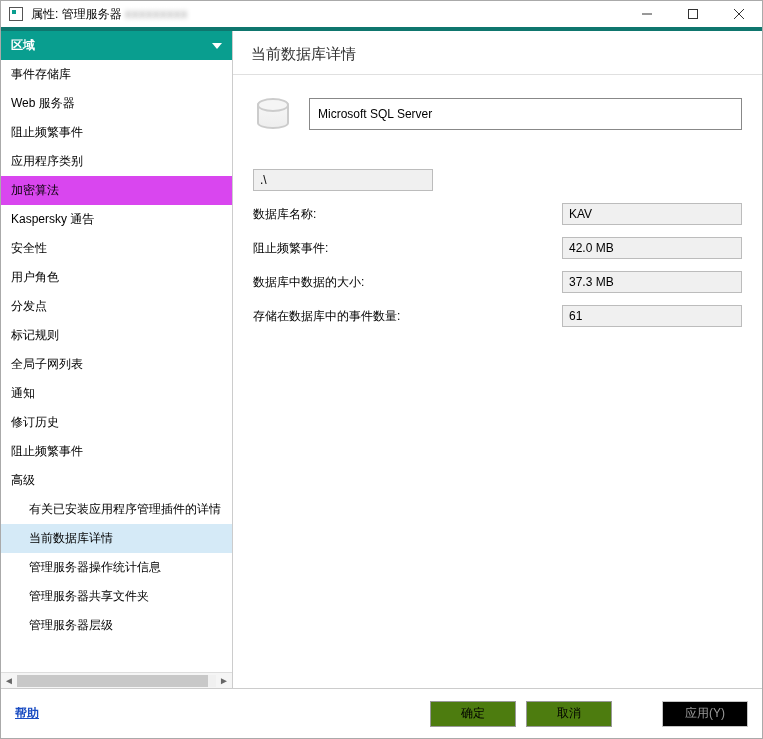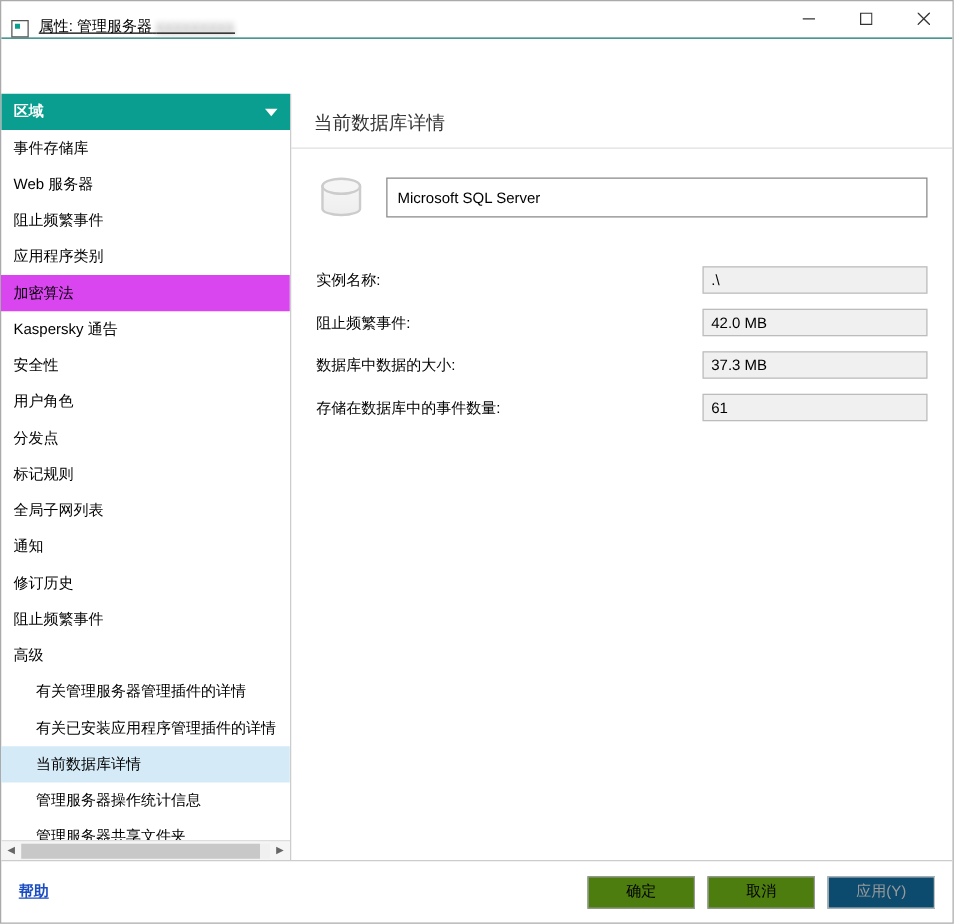--- a/index.html
+++ b/index.html
@@ -1,27 +1,27 @@
 <!DOCTYPE html>
 <html><head>
   <meta charset="utf-8">
   <style>
     * { box-sizing: border-box; margin: 0; padding: 0; font-family: "Microsoft YaHei", "Segoe UI", sans-serif; font-size: 12px; }
     body { width: 763px; height: 739px; background: #fff; border: 1px solid #aaa; display: flex; flex-direction: column; }
     
-    .titlebar { height: 30px; display: flex; align-items: flex-end; padding-left: 8px; border-bottom: 1px solid #0f766e; text-decoration: underline; }
+    .titlebar { height: 30px; display: flex; align-items: center; padding-left: 8px; border-bottom: 4px solid #0f766e; }
     .titlebar .appicon { width: 14px; height: 14px; border: 1px solid #555; margin-right: 8px; position: relative; }
     .titlebar .appicon::after { content:""; position:absolute; left:2px; top:2px; width:4px; height:4px; background:#099e8f; }
     .titlebar .title { filter: none; }
     .titlebar .title .blur { color: transparent; text-shadow: 0 0 5px #888; letter-spacing: 1px; }
     .titlebar .spacer { flex:1; }
     .winbtn { width: 46px; height: 30px; display:flex; align-items:center; justify-content:center; color:#333; }
     .winbtn svg { width:10px; height:10px; }
     
-    .main { flex:1; display:flex; min-height:0;margin-top:44px; }
+    .main { flex:1; display:flex; min-height:0; }
     .sidebar { width: 232px; border-right: 1px solid #ccc; display:flex; flex-direction:column; }
     .region-header { background:#099e8f; color:#fff; padding: 6px 10px; font-size:14px; font-weight:bold; display:flex; align-items:center; justify-content:space-between; }
     .region-header .tri { width:0; height:0; border-left:5px solid transparent; border-right:5px solid transparent; border-top:6px solid #fff; }
     .navlist { flex:1; overflow-y:auto; overflow-x:hidden; position:relative; }
     .navitem { padding: 6px 10px; border-bottom: 0px solid transparent; cursor:pointer; white-space:nowrap; }
     .navitem.selected0 { background:#d946ef; }
     .navitem.child { padding-left: 28px; }
     .navitem.selected { background:#d5eaf7; }
     .hscroll { height: 16px; border-top:1px solid #ddd; display:flex; align-items:center; background:#f5f5f5; }
     .hscroll .arrow { width:16px; height:16px; display:flex; align-items:center; justify-content:center; color:#666; font-size:10px; }
@@ -37,21 +37,21 @@
     .db-icon .cyl::before { content:""; position:absolute; left:-2px; right:-2px; top:-3px; height:10px; border:2px solid #ccc; border-radius:50%; background:#f5f5f5; }
     .db-field { flex:1; border:1px solid #888; padding: 4px 8px; height:32px; display:flex; align-items:center; }
     .form-row { display:flex; align-items:center; padding: 6px 0; }
     .form-row .lbl { flex:1; }
     .form-row .val { width: 180px; background:#f0f0f0; border:1px solid #bcbcbc; padding: 2px 6px; height: 22px; display:flex; align-items:center; }
     
     .footer { height: 50px; border-top:1px solid #ccc; display:flex; align-items:center; padding: 0 14px; gap: 10px; }
     .help { color:#1a4cc2; font-weight:bold; text-decoration:underline; font-size:12px; }
     .footer .spacer { flex:1; }
     .btn { min-width: 86px; height: 26px; border:1px solid #999; background:#4d7c0f; display:flex; align-items:center; justify-content:center; cursor:pointer; }
-    .btn.disabled { color:#9a9a9a; border-color:#c4c4c4; background:#0c4a6e; }
+    .btn.disabled { color:#9a9a9a; border-color:#c4c4c4; background:#000000;margin-left:40px; }
     
     .navlist::-webkit-scrollbar { width:16px; }
     .navlist::-webkit-scrollbar-track { background:#f0f0f0; }
     .navlist::-webkit-scrollbar-thumb { background:#c8c8c8; }
   </style>
 </head>
 <body>
 
 <div class="titlebar">
   <div class="appicon"></div>
@@ -93,21 +93,20 @@
         <div class="navitem ">Kaspersky 通告</div>
         <div class="navitem ">安全性</div>
         <div class="navitem ">用户角色</div>
         <div class="navitem ">分发点</div>
         <div class="navitem ">标记规则</div>
         <div class="navitem ">全局子网列表</div>
         <div class="navitem ">通知</div>
         <div class="navitem ">修订历史</div>
         <div class="navitem ">阻止频繁事件</div>
         <div class="navitem ">高级</div>
-        <div class="navitem child">有关管理服务器管理插件的详情</div>
         <div class="navitem child">有关已安装应用程序管理插件的详情</div>
         <div class="navitem child selected">当前数据库详情</div>
         <div class="navitem child">管理服务器操作统计信息</div>
         <div class="navitem child">管理服务器共享文件夹</div>
         <div class="navitem child">管理服务器层级</div>
       </div>
     <div class="hscroll">
       <div class="arrow">◄</div>
       <div class="track">
           <div class="thumb"></div>
@@ -122,22 +121,25 @@
       <div class="db-banner">
         <div class="db-icon">
             <div class="cyl"></div>
           </div>
         <div class="db-field">
           <span>Microsoft SQL Server</span>
         </div>
       </div>
       <div id="rows">
           <div class="form-row">
-            <div class="lbl">实例名称:</div>
             <div class="val">.\</div>
+          </div>
+          <div class="form-row">
+            <div class="lbl">数据库名称:</div>
+            <div class="val">KAV</div>
           </div>
           <div class="form-row">
             <div class="lbl">阻止频繁事件:</div>
             <div class="val">42.0 MB</div>
           </div>
           <div class="form-row">
             <div class="lbl">数据库中数据的大小:</div>
             <div class="val">37.3 MB</div>
           </div>
           <div class="form-row">

